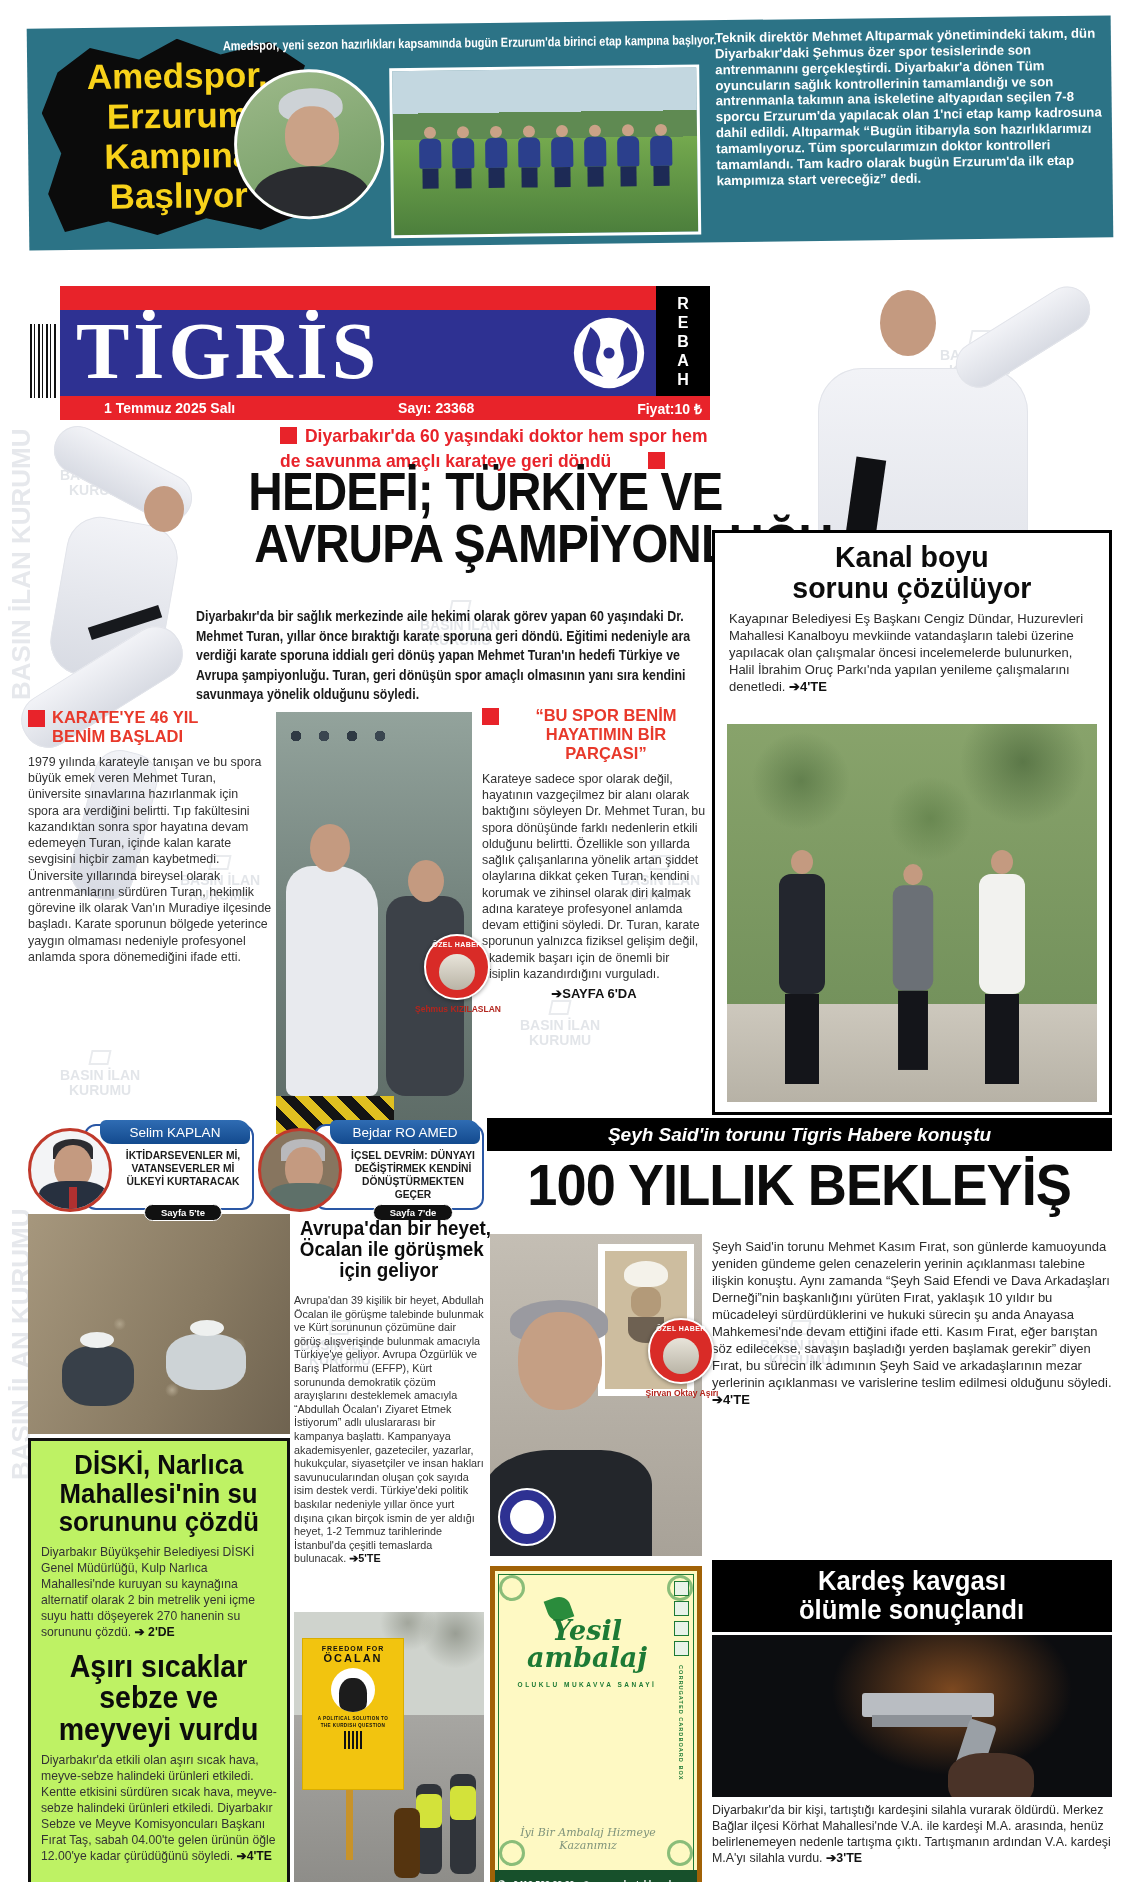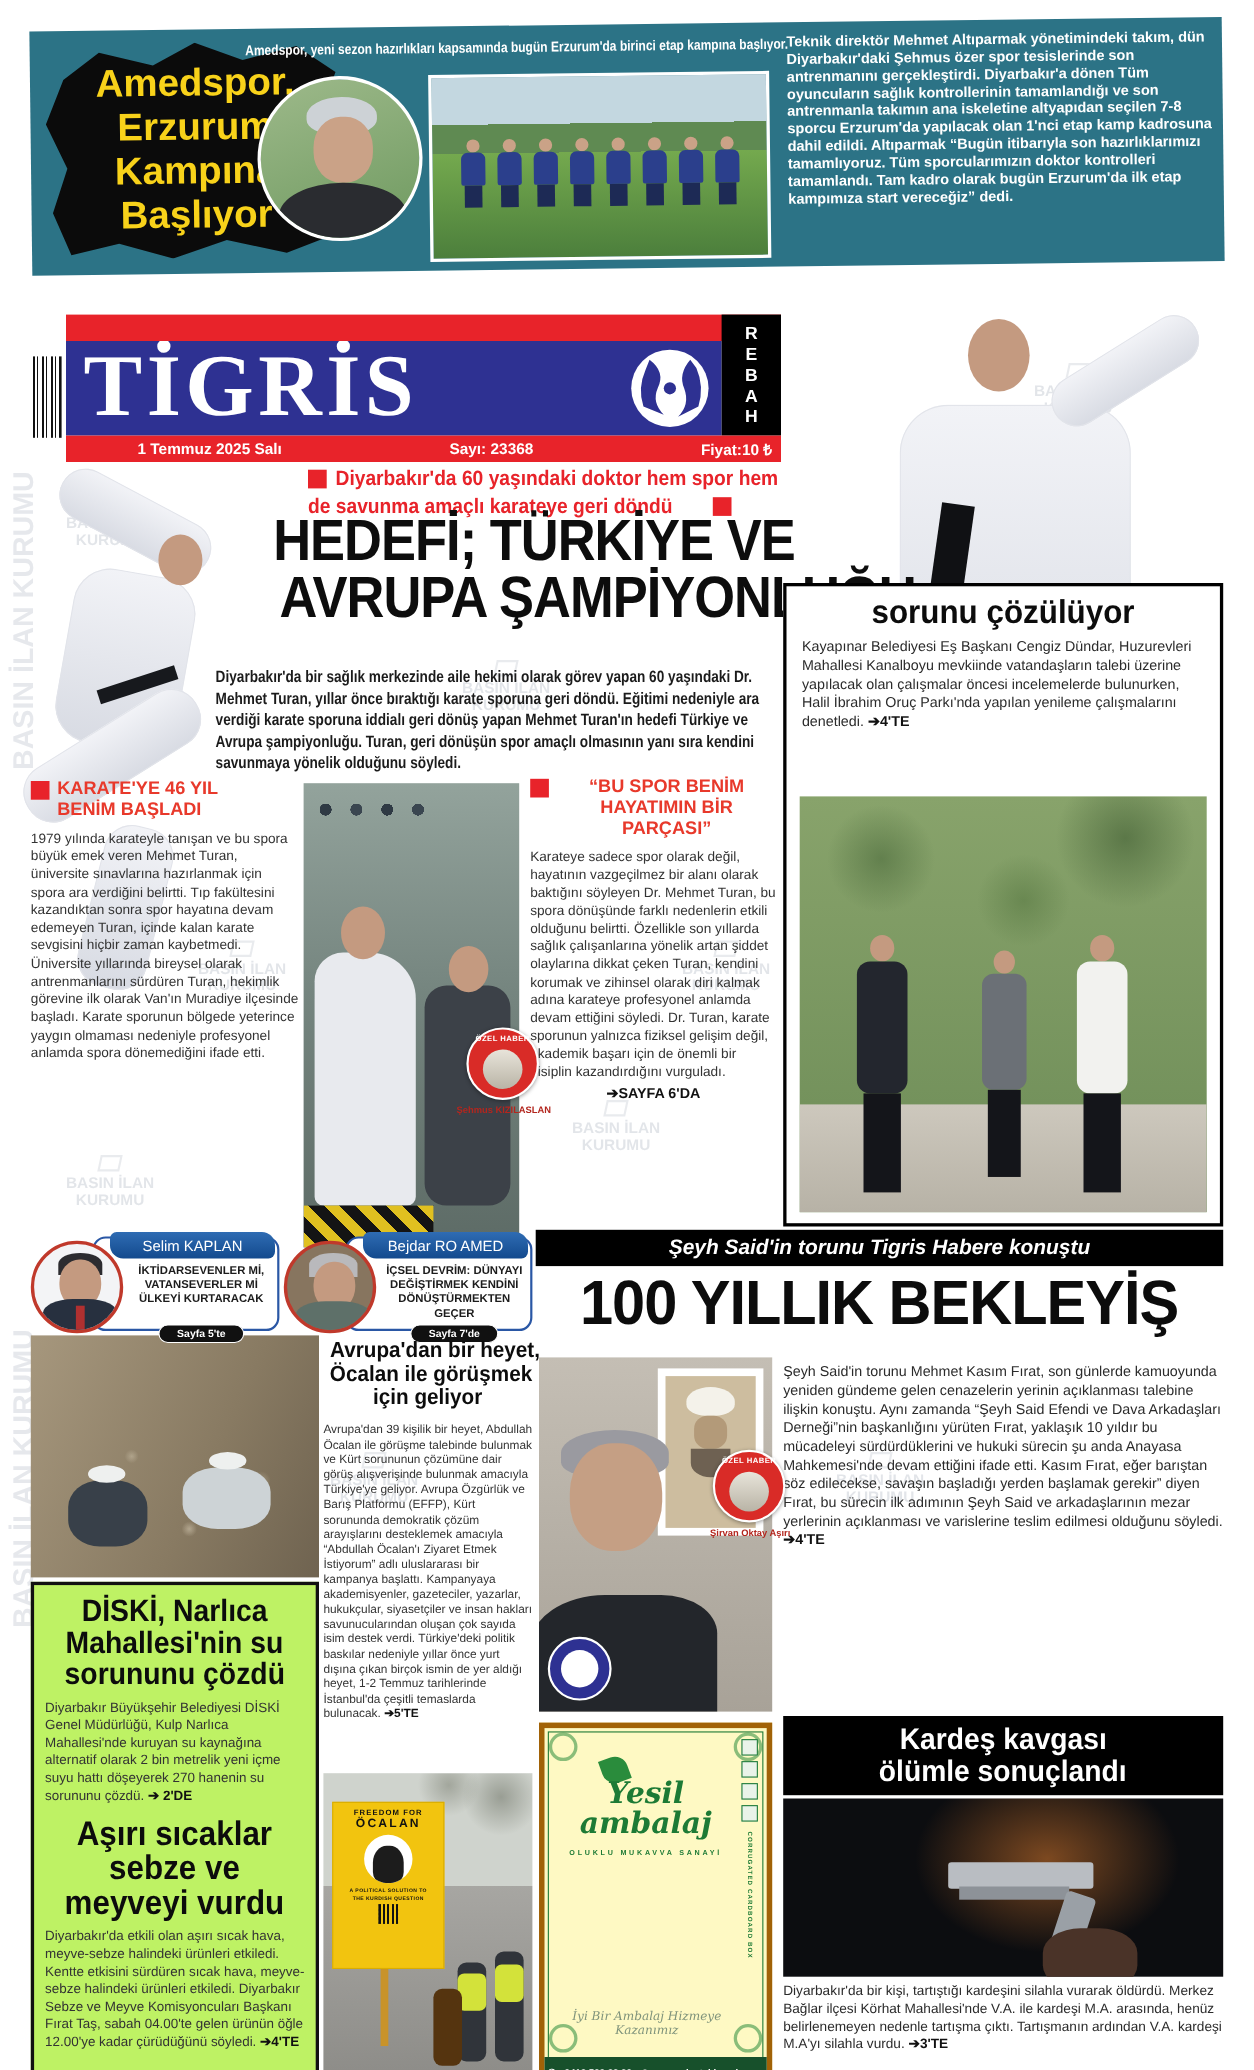--- a/index.html
+++ b/index.html
@@ -47,21 +47,21 @@
   .mast-red-top{position:absolute;left:60px;top:286px;width:650px;height:24px;background:#e8232a}
   .mast-navy{position:absolute;left:60px;top:310px;width:596px;height:86px;background:#2e3192;overflow:hidden}
   .mast-title{position:absolute;left:16px;top:-4px;color:#fff;font-family:"Liberation Serif","DejaVu Serif",serif;
               font-weight:700;font-size:80px;letter-spacing:4px;line-height:90px}
   .mast-globe{position:absolute;right:10px;top:6px;width:74px;height:74px}
   .haber-bar{position:absolute;left:656px;top:286px;width:54px;height:110px;background:#000;
              display:flex;flex-direction:column-reverse;align-items:center;justify-content:center;gap:0}
   .haber-bar span{color:#fff;font-weight:700;font-size:16px;line-height:19px}
   .mast-date{position:absolute;left:60px;top:396px;width:650px;height:24px;background:#e8232a;
              display:flex;align-items:center;color:#fff;font-weight:700;font-size:14px}
-  .mast-date .d{margin-left:65px}.mast-date .i{margin-left:auto;margin-right:auto}.mast-date .p{margin-right:8px}
+  .mast-date .d{margin-left:44px}.mast-date .i{margin-left:auto;margin-right:auto}.mast-date .p{margin-right:8px}
 
   
   .photo-kick{position:absolute;left:-8px;top:390px;width:246px;height:545px;z-index:1}
   .limb{position:absolute;background:linear-gradient(#f2f3f7,#d8dbe3);border-radius:26px;box-shadow:0 0 0 1px #e2e4ea inset}
   .photo-stand{position:absolute;left:698px;top:250px;width:442px;height:455px;z-index:1}
   .skin{background:#c49a80}
 
   
   .kicker{position:absolute;left:280px;top:424px;width:430px;z-index:3;color:#e8232a;font-weight:700}
   .kicker-line{display:flex;align-items:center;gap:8px;font-size:19px;line-height:23px}
@@ -426,20 +426,21 @@
         <span class="sq"></span>
       <div style="text-align:center"><span>“BU SPOR BENİM</span><br>
            <span>HAYATIMIN BİR PARÇASI”</span></div>
     </div>
     <p class="body-txt">Karateye sadece spor olarak değil, hayatının vazgeçilmez bir alanı olarak baktığını söyleyen Dr. Mehmet Turan, bu spora dönüşünde farklı nedenlerin etkili olduğunu belirtti. Özellikle son yıllarda sağlık çalışanlarına yönelik artan şiddet olaylarına dikkat çeken Turan, kendini korumak ve zihinsel olarak diri kalmak adına karateye profesyonel anlamda devam ettiğini söyledi. Dr. Turan, karate sporunun yalnızca fiziksel gelişim değil, akademik başarı için de önemli bir disiplin kazandırdığını vurguladı.</p>
     <div class="jump" style="margin-top:4px;font-size:13px">➔SAYFA 6'DA</div>
   </div>
 
   <div class="kanal">
     <div class="kanal-title">
+      <div><span class="cx" style="--sx:.95">Kanal boyu</span></div>
       <div><span class="cx" style="--sx:.95">sorunu çözülüyor</span></div>
     </div>
     <p class="kanal-body"><span>Kayapınar Belediyesi Eş Başkanı Cengiz Dündar, Huzurevleri Mahallesi Kanalboyu mevkiinde vatandaşların talebi üzerine yapılacak olan çalışmalar öncesi incelemelerde bulunurken, Halil İbrahim Oruç Parkı'nda yapılan yenileme çalışmalarını denetledi.</span> <b class="jump">➔4'TE</b></p>
     <div class="kanal-photo">
       <div class="abs" style="inset:0;background:radial-gradient(circle 70px at 20% 15%,#4c6b3c99,transparent 70%),radial-gradient(circle 90px at 80% 10%,#3f5c3299,transparent 70%),radial-gradient(circle 60px at 55% 25%,#54753f88,transparent 70%)"></div>
       <div class="kanal-path"></div>
       <div class="kfig" style="left:14%">
         <div class="kf-head"></div>
           <div class="kf-body" style="background:#23262e"></div>
           <div class="kf-legs"></div>

